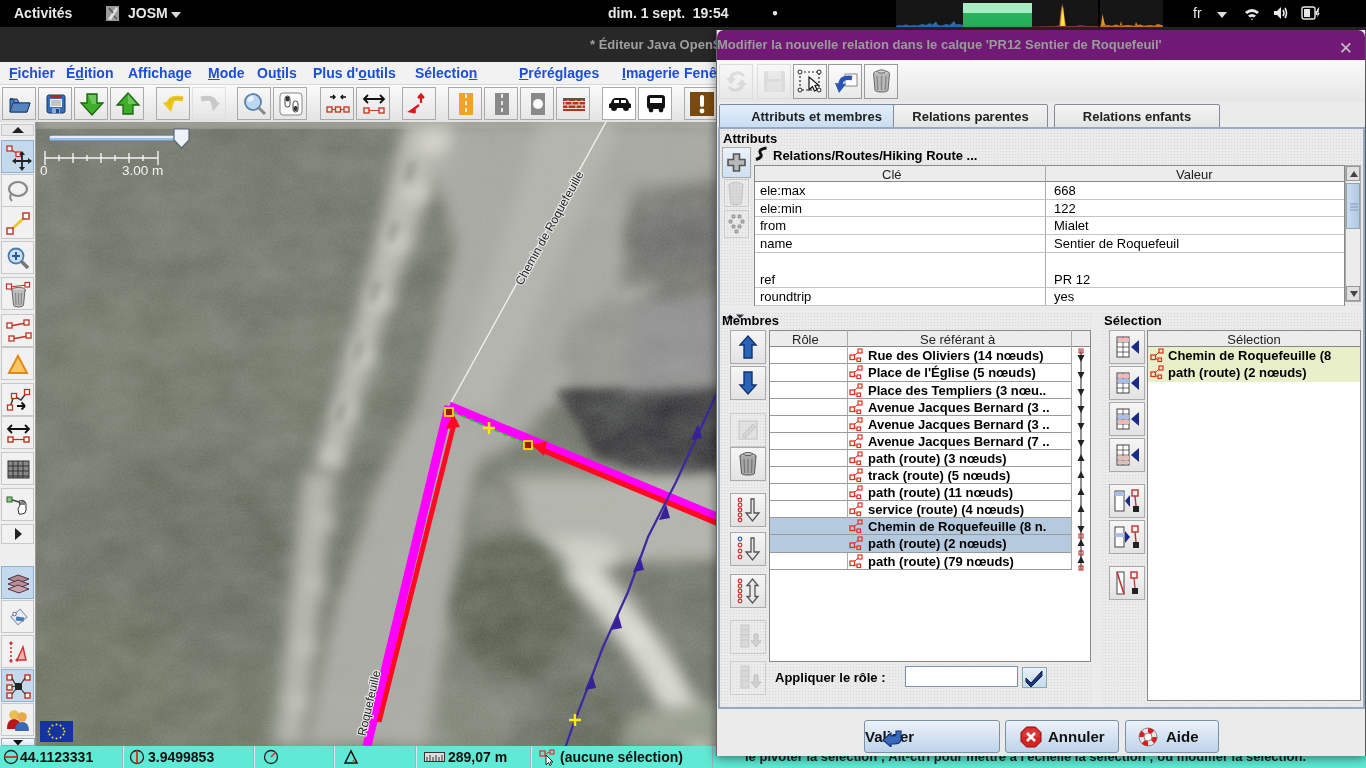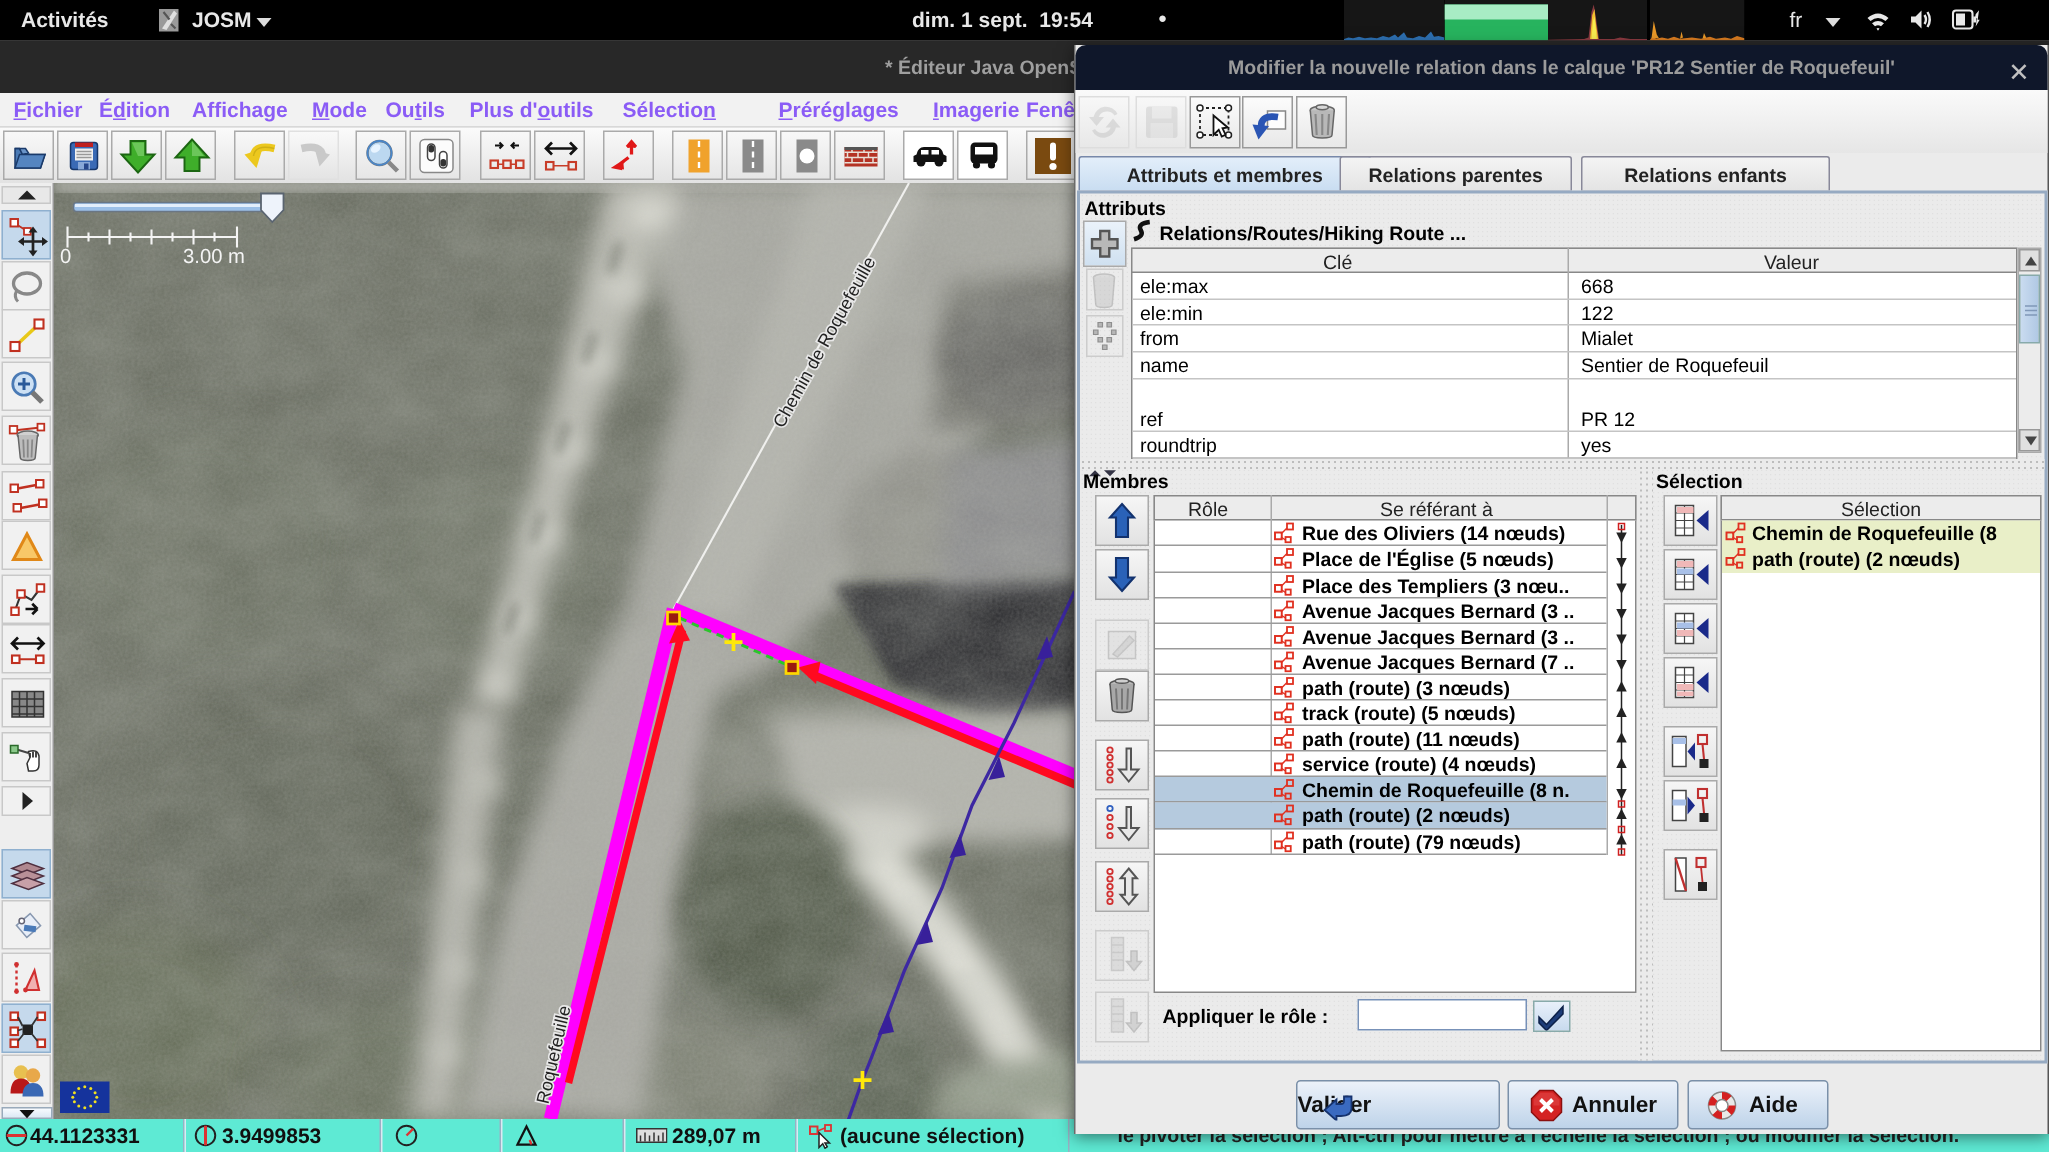--- a/index.html
+++ b/index.html
@@ -3,38 +3,38 @@
 *{margin:0;padding:0;box-sizing:border-box}
 html,body{width:1366px;height:768px;overflow:hidden;font-family:"Liberation Sans",sans-serif}
 #screen{position:absolute;top:0;left:0;width:1366px;height:768px;background:#888}
 .abs{position:absolute}
 
 #topbar{position:absolute;top:0;left:0;width:1366px;height:27px;background:#000;color:#e8e8e8;font-size:14px;font-weight:700}
 #topbar .t{position:absolute;top:5px}
 
 #wtitle{position:absolute;top:27px;left:0;width:1366px;height:35px;background:#282828;color:#9f9f9f;font-size:13px;font-weight:700}
 
-#menubar{position:absolute;top:62px;left:0;width:1348px;height:23px;background:#f2f2f2;color:#8b5cf6;font-size:14px;font-weight:600;border-bottom:1px solid #d8d8d8}
+#menubar{position:absolute;top:62px;left:0;width:1348px;height:23px;background:#f2f2f2;color:#1d4ed8;font-size:14px;font-weight:600;border-bottom:1px solid #d8d8d8}
 #menubar span{position:absolute;top:3px}
 
 #toolbar{position:absolute;top:85px;left:0;width:1366px;height:37px;background:linear-gradient(#fbfbfb,#e2e2e2)}
 .tbtn{position:absolute;top:2px;width:34px;height:33px;background:linear-gradient(#f8f8f8,#e6e6e6);border:1px solid #aaa}
 .tbtn.nob{border:1px solid #e0e0e0;background:none}
 .tbtn svg{position:absolute;left:4px;top:3px}
 
 #lefttools{position:absolute;top:122px;left:0;width:36px;height:624px;background:#eeeeee;border-right:1px solid #999}
 .ltbtn{position:absolute;left:1px;width:33px;height:33px;background:#f1f1f1;border:1px solid #c8c8c8}
 .ltbtn.sel{background:#c5d9ec;border:1px solid #8fb0cf}
 .ltbtn svg{position:absolute;left:3px;top:3px}
 
 #statusbar{position:absolute;top:746px;left:0;width:1366px;height:22px;background:#5eead4;color:#101010;font-size:14px;font-weight:700}
 #statusbar .seg{position:absolute;top:3px;white-space:nowrap}
 
 #dialog{position:absolute;left:716px;top:30px;width:650px;height:726px;background:#ebebeb;border-left:1px solid #6a6a6a;border-right:1px solid #555;box-shadow:0 2px 10px rgba(0,0,0,.5)}
-#dtitle{position:absolute;left:0;top:0;width:100%;height:30px;background:#0f172a;color:#9b9b9b;font-size:13px;font-weight:700;text-align:center;line-height:30px;border-radius:7px 7px 0 0}
+#dtitle{position:absolute;left:0;top:0;width:100%;height:30px;background:#701a75;color:#9b9b9b;font-size:13px;font-weight:700;line-height:30px;border-radius:7px 7px 0 0}
 #dclose{position:absolute;right:12px;top:4px;color:#c0c0c0;font-size:17px;font-weight:400}
 #dtoolbar{position:absolute;left:0;top:30px;width:100%;height:42px;background:linear-gradient(#fafafa,#e6e6e6)}
 .dtb{position:absolute;top:4px;width:34px;height:35px;border:1px solid #999;background:linear-gradient(#fcfcfc,#e8e8e8)}
 .dtb.dis{border:1px solid #ddd;background:none}
 .tabrow{position:absolute;left:0;top:74px;width:100%;height:24px}
 .tab{position:absolute;top:0;height:24px;font-size:13px;font-weight:700;color:#222;text-align:center;line-height:24px;border:1px solid #889;background:linear-gradient(#f4f4f4,#e4e4e4);border-radius:2px 2px 0 0}
 .tab.sel{background:linear-gradient(#e3eefa,#c9ddf1);border-color:#78a}
 #dcontent{position:absolute;left:1px;top:97px;width:647px;height:582px;background-color:#ebebeb;background-image:radial-gradient(#d6d6d6 20%,transparent 21%);background-size:3px 3px;border:2px solid #96aac2}
 
 .miniBtn{position:absolute;width:29px;height:31px;border:1px solid #aaa;background:linear-gradient(#f6f6f6,#e2e2e2)}

